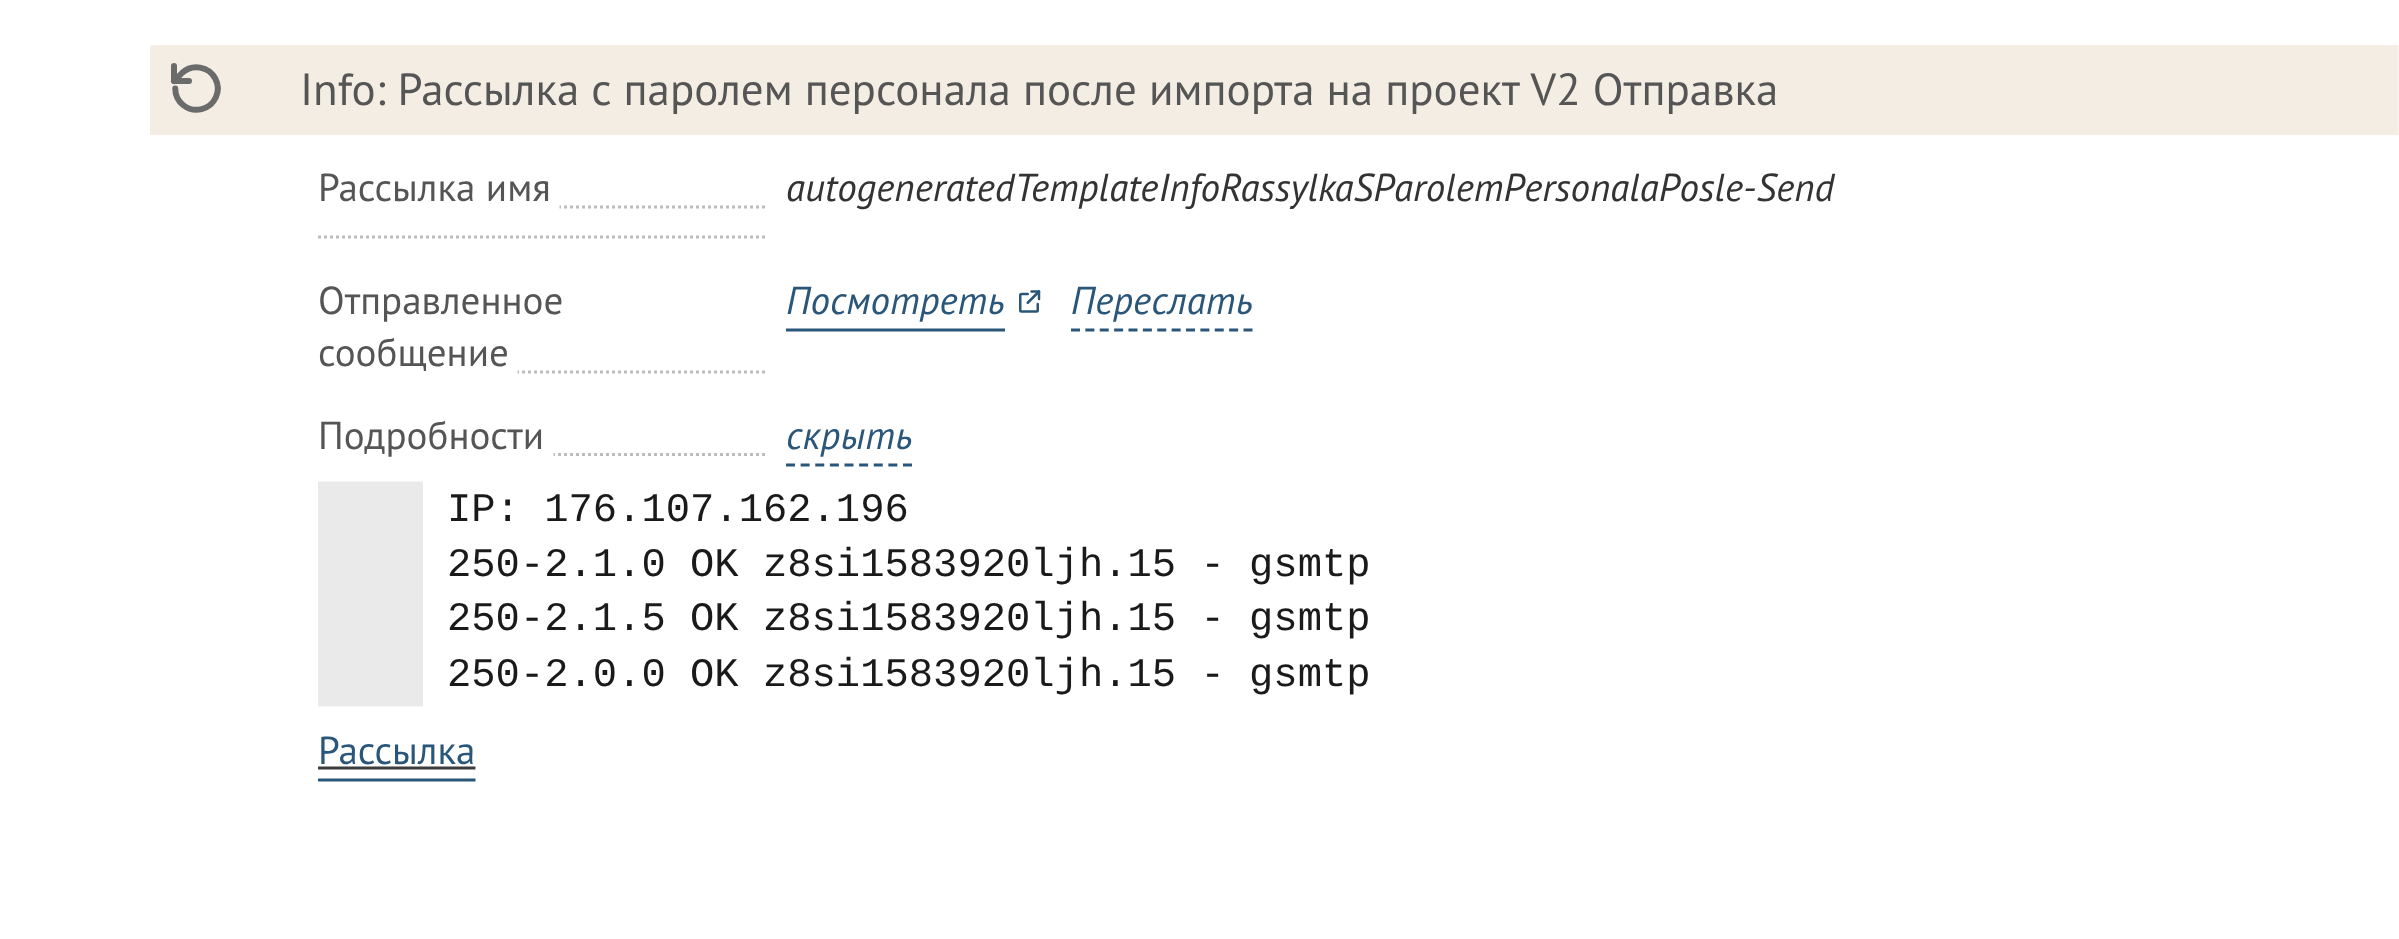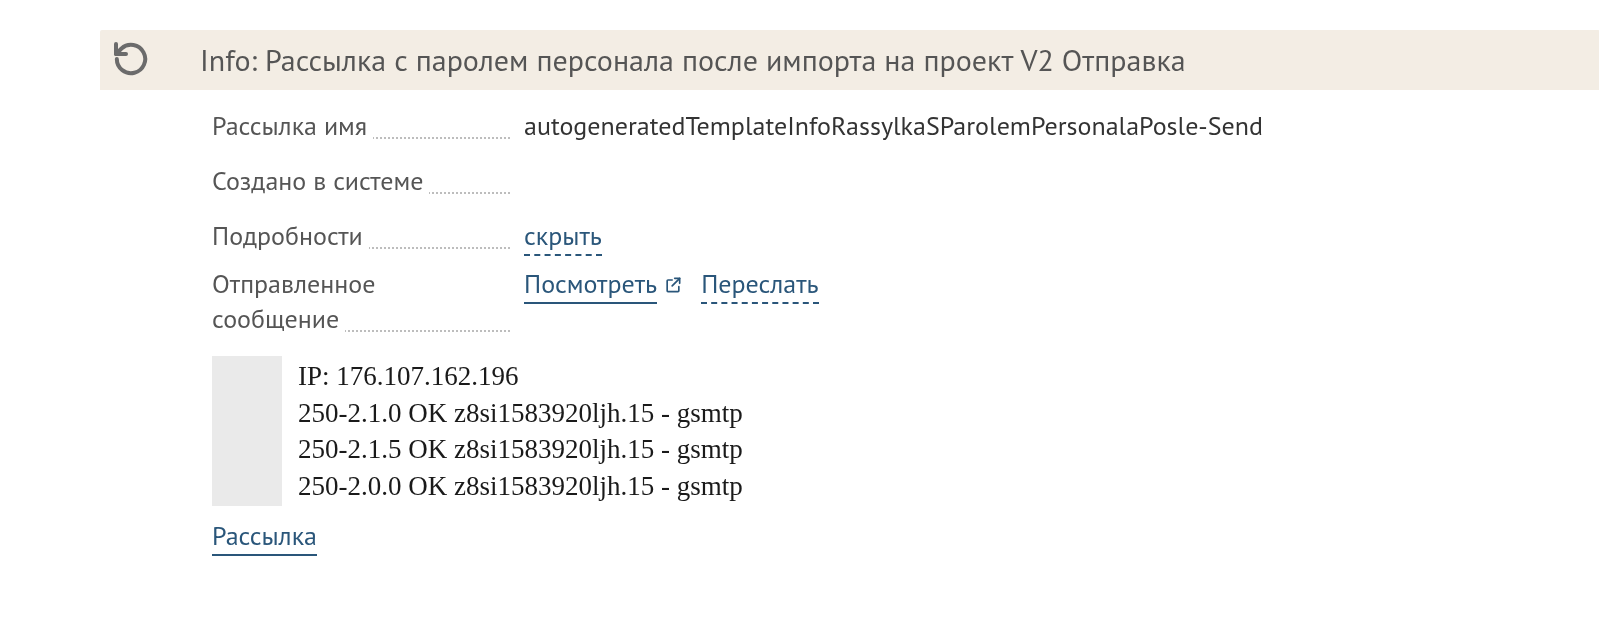--- a/index.html
+++ b/index.html
@@ -70,20 +70,21 @@
     border-bottom:2px dotted var(--dotted);
     z-index:0;
   }
   .val{
     padding-left:14px;
     color:#333;
     display:flex;
     align-items:center;
     gap:18px;
     flex-wrap:wrap;
+    font-style:italic;
   }
   a.link,span.link{
     color:var(--link);
     text-decoration:none;
     border-bottom:2px solid var(--link);
     cursor:pointer;
     padding-bottom:1px;
   }
   a.link.dashed,span.link.dashed{
     border-bottom-style:dashed;
@@ -100,30 +101,31 @@
     display:flex;
     margin:4px 0 12px 0;
   }
   .code-gutter{
     width:70px;
     background:var(--code-bg);
     flex:0 0 auto;
   }
   .code-text{
     padding:2px 0 2px 16px;
-    font-family:Liberation Serif, serif;
+    font-family:Liberation Mono, monospace;
     font-size:27px;
     line-height:1.35;
     white-space:pre;
     color:#1a1a1a;
   }
   .footer-links{
     display:flex;
     gap:34px;
     margin-top:0px;
+    text-decoration:underline;
   }
 </style>
 </head>
 <body>
 
 <div class="card">
 
   <div class="card-header">
     <span class="restore-icon">
       <svg viewBox="0 0 24 24" fill="none" stroke="currentColor" stroke-width="2.4" stroke-linecap="round" stroke-linejoin="round">
@@ -140,30 +142,21 @@
       <div class="label">
         <span class="label-text">Рассылка имя</span><span class="dots"></span>
       </div>
       <div class="val">
         <span>autogeneratedTemplateInfoRassylkaSParolemPersonalaPosle-Send</span>
       </div>
     </div>
 
     <div class="row">
       <div class="label">
-        <span class="label-text">Создано в системе</span><span class="dots"></span>
-      </div>
-    </div>
-
-    <div class="row" style="margin-bottom:10px;">
-      <div class="label">
-        <span class="label-text">Подробности</span><span class="dots"></span>
-      </div>
-      <div class="val">
-        <span class="link dashed">скрыть</span>
+        <span class="dots"></span>
       </div>
     </div>
 
     <div class="row">
       <div class="label">
         <span class="label-text">Отправленное сообщение</span><span class="dots"></span>
       </div>
       <div class="val">
         <span style="display:inline-flex;align-items:baseline;">
           <a class="link">Посмотреть</a>
@@ -172,20 +165,29 @@
               <polyline points="14 4 20 4 20 10"></polyline>
               <line x1="20" y1="4" x2="11" y2="13"></line>
               <path d="M19 14v5a1 1 0 0 1-1 1H6a1 1 0 0 1-1-1V7a1 1 0 0 1 1-1h5"></path>
             </svg>
           </span>
         </span>
         <a class="link dashed">Переслать</a>
       </div>
     </div>
 
+    <div class="row" style="margin-bottom:10px;">
+      <div class="label">
+        <span class="label-text">Подробности</span><span class="dots"></span>
+      </div>
+      <div class="val">
+        <span class="link dashed">скрыть</span>
+      </div>
+    </div>
+
     <div class="codeblock">
       <div class="code-gutter"></div>
       <div class="code-text">IP: 176.107.162.196
 250-2.1.0 OK z8si1583920ljh.15 - gsmtp
 250-2.1.5 OK z8si1583920ljh.15 - gsmtp
 250-2.0.0 OK z8si1583920ljh.15 - gsmtp</div>
     </div>
 
     <div class="footer-links">
       <a class="link">Рассылка</a>

